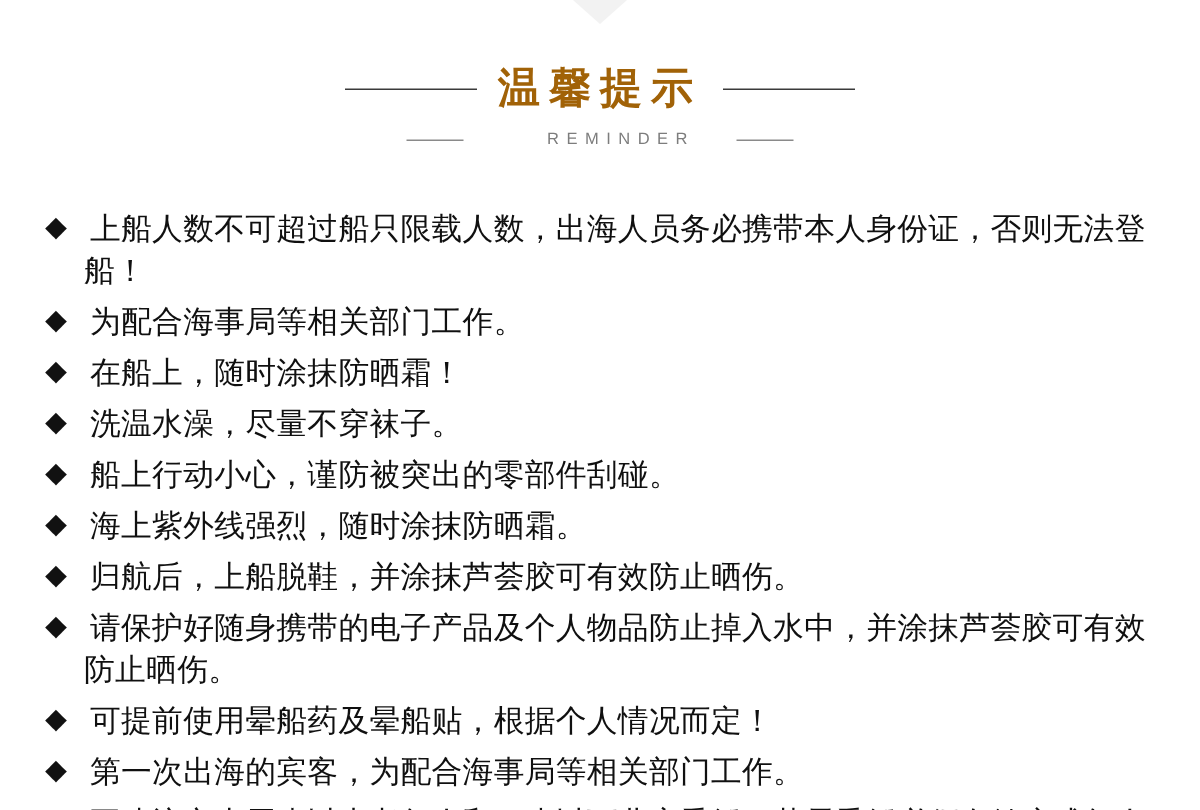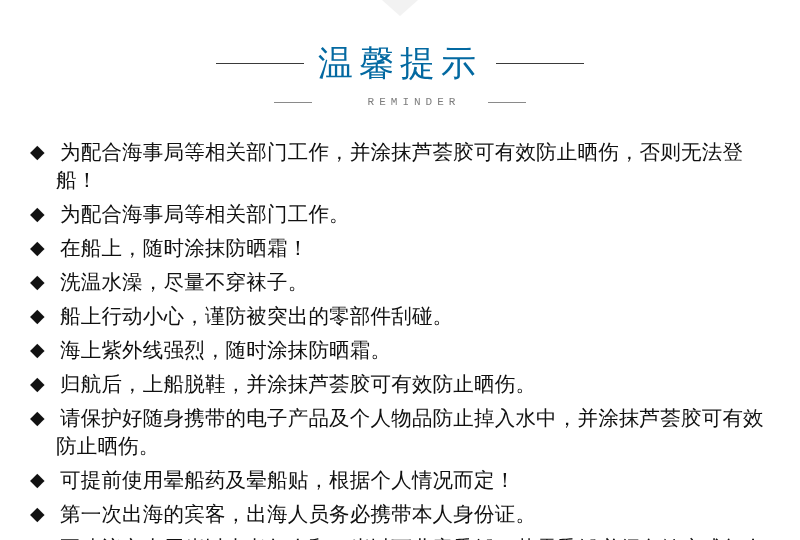--- a/index.html
+++ b/index.html
@@ -45,39 +45,39 @@
   }
   .rule {
     height: 1px;
     background: #3a3a3a;
     width: 88px;
   }
   .rule.left { margin-right: 14px; }
   .rule.right { margin-left: 14px; }
   .header-title {
     font-family: "DejaVu Serif", "Liberation Serif", serif;
-    font-weight: normal;
-    font-size: 35px;
+    font-weight: bold;
+    font-size: 28px;
     letter-spacing: 6px;
-    color: #0369a1;
+    color: #a16207;
     white-space: nowrap;
   }
   .header-sub-row {
     display: flex;
     align-items: center;
     justify-content: center;
     margin-top: 9px;
   }
   .sub-dash {
     width: 38px;
     height: 1px;
     background: #8a8a8a;
   }
   .header-sub {
-    font-family: Liberation Mono, monospace;
+    font-family: Liberation Sans, sans-serif;
     font-size: 11px;
     letter-spacing: 5px;
     color: #7d7d7d;
     margin: 0 28px;
     white-space: nowrap;
     padding-left: 28px;
   }
 
   
   .notice-list {
@@ -126,21 +126,21 @@
     <div class="sub-dash"></div>
     <div class="header-sub">REMINDER</div>
     <div class="sub-dash"></div>
   </div>
 </div>
 
 <div class="notice-list">
 
   <div class="notice-item">
     <span class="bullet">◆</span>
-    <span class="notice-text">为配合海事局等相关部门工作，并涂抹芦荟胶可有效防止晒伤，否则无法登船！</span>
+    <span class="notice-text">上船人数不可超过船只限载人数，出海人员务必携带本人身份证，否则无法登船！</span>
   </div>
 
   <div class="notice-item">
     <span class="bullet">◆</span>
     <span class="notice-text">为配合海事局等相关部门工作。</span>
   </div>
 
   <div class="notice-item">
     <span class="bullet">◆</span>
     <span class="notice-text">在船上，随时涂抹防晒霜！</span>
@@ -171,21 +171,21 @@
     <span class="notice-text">请保护好随身携带的电子产品及个人物品防止掉入水中，并涂抹芦荟胶可有效防止晒伤。</span>
   </div>
 
   <div class="notice-item">
     <span class="bullet">◆</span>
     <span class="notice-text">可提前使用晕船药及晕船贴，根据个人情况而定！</span>
   </div>
 
   <div class="notice-item">
     <span class="bullet">◆</span>
-    <span class="notice-text">第一次出海的宾客，出海人员务必携带本人身份证。</span>
+    <span class="notice-text">第一次出海的宾客，为配合海事局等相关部门工作。</span>
   </div>
 
   <div class="notice-item">
     <span class="bullet">◆</span>
     <span class="notice-text">不建议六十周岁以上老年人和二岁以下儿童乘艇，若需乘艇必须有健康成年人陪同。</span>
   </div>
 
 </div>
 
 </body></html>

